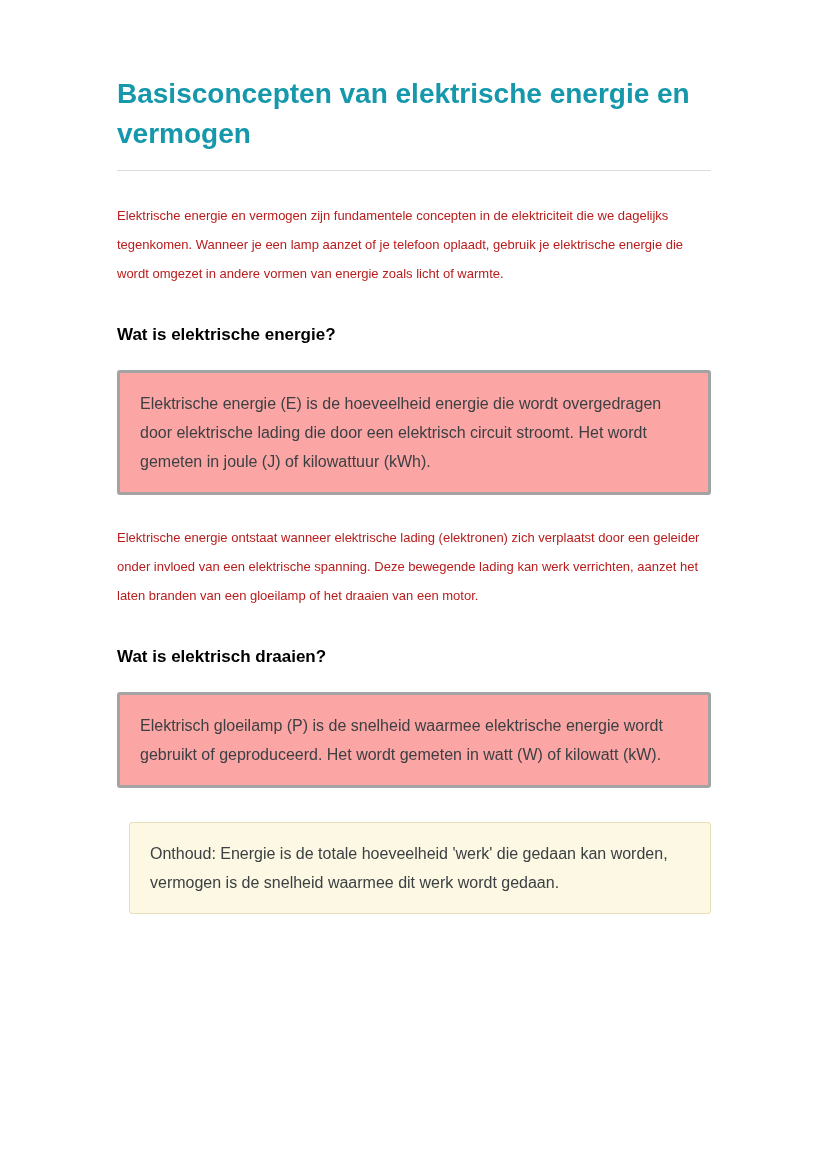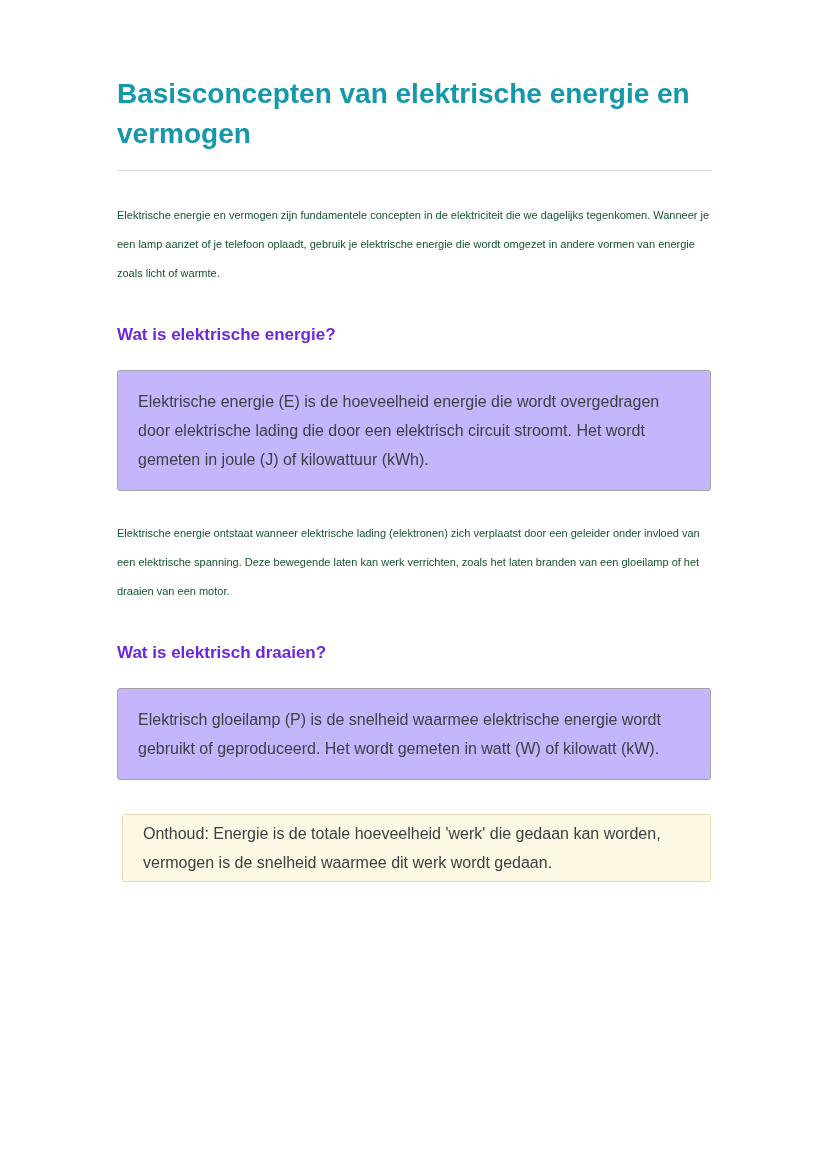--- a/index.html
+++ b/index.html
@@ -26,45 +26,45 @@
     font-weight: 700;
     color: #1598ab;
     margin: 0 0 16px 0;
   }
   .rule {
     border: none;
     border-top: 1px solid #dadce0;
     margin: 0 0 30px 0;
   }
   .para {
-    font-size: 11px;
+    font-size: 13px;
     line-height: 29px;
     margin: 0 0 28px 0;
-    color: #14532d;
+    color: #b91c1c;
   }
   .subhead {
     font-size: 17px;
     line-height: 22px;
     font-weight: 700;
-    color: #6d28d9;
+    color: #000000;
     margin: 36px 0 24px 0;
   }
   .defbox {
-    background: #c4b5fd;
-    border: 1px solid #a3a3a3;
+    background: #fca5a5;
+    border: 3px solid #a3a3a3;
     border-radius: 3px;
     padding: 16px 20px;
     margin: 0 0 28px 0;
   }
   .notebox {
     background: #fcf8e3;
     border: 1px solid #e7dfb8;
     border-radius: 3px;
-    padding: 4px 20px;
-    margin: 34px 0 0 5px;
+    padding: 16px 20px;
+    margin: 34px 0 0 12px;
   }
   .boxpara {
     font-size: 16px;
     line-height: 29px;
     margin: 0;
     color: #3c4043;
   }
 </style>
 </head>
 <body>
@@ -76,21 +76,21 @@
   <hr class="rule">
 
   <p class="para">Elektrische energie en vermogen zijn fundamentele concepten in de elektriciteit die we dagelijks tegenkomen. Wanneer je een lamp aanzet of je telefoon oplaadt, gebruik je elektrische energie die wordt omgezet in andere vormen van energie zoals licht of warmte.</p>
 
   <h2 class="subhead">Wat is elektrische energie?</h2>
 
   <div class="defbox">
     <p class="boxpara">Elektrische energie (E) is de hoeveelheid energie die wordt overgedragen door elektrische lading die door een elektrisch circuit stroomt. Het wordt gemeten in joule (J) of kilowattuur (kWh).</p>
   </div>
 
-  <p class="para">Elektrische energie ontstaat wanneer elektrische lading (elektronen) zich verplaatst door een geleider onder invloed van een elektrische spanning. Deze bewegende laten kan werk verrichten, zoals het laten branden van een gloeilamp of het draaien van een motor.</p>
+  <p class="para">Elektrische energie ontstaat wanneer elektrische lading (elektronen) zich verplaatst door een geleider onder invloed van een elektrische spanning. Deze bewegende lading kan werk verrichten, aanzet het laten branden van een gloeilamp of het draaien van een motor.</p>
 
   <h2 class="subhead">Wat is elektrisch draaien?</h2>
 
   <div class="defbox">
     <p class="boxpara">Elektrisch gloeilamp (P) is de snelheid waarmee elektrische energie wordt gebruikt of geproduceerd. Het wordt gemeten in watt (W) of kilowatt (kW).</p>
   </div>
 
 
   <div class="notebox">
     <p class="boxpara">Onthoud: Energie is de totale hoeveelheid 'werk' die gedaan kan worden, vermogen is de snelheid waarmee dit werk wordt gedaan.</p>

